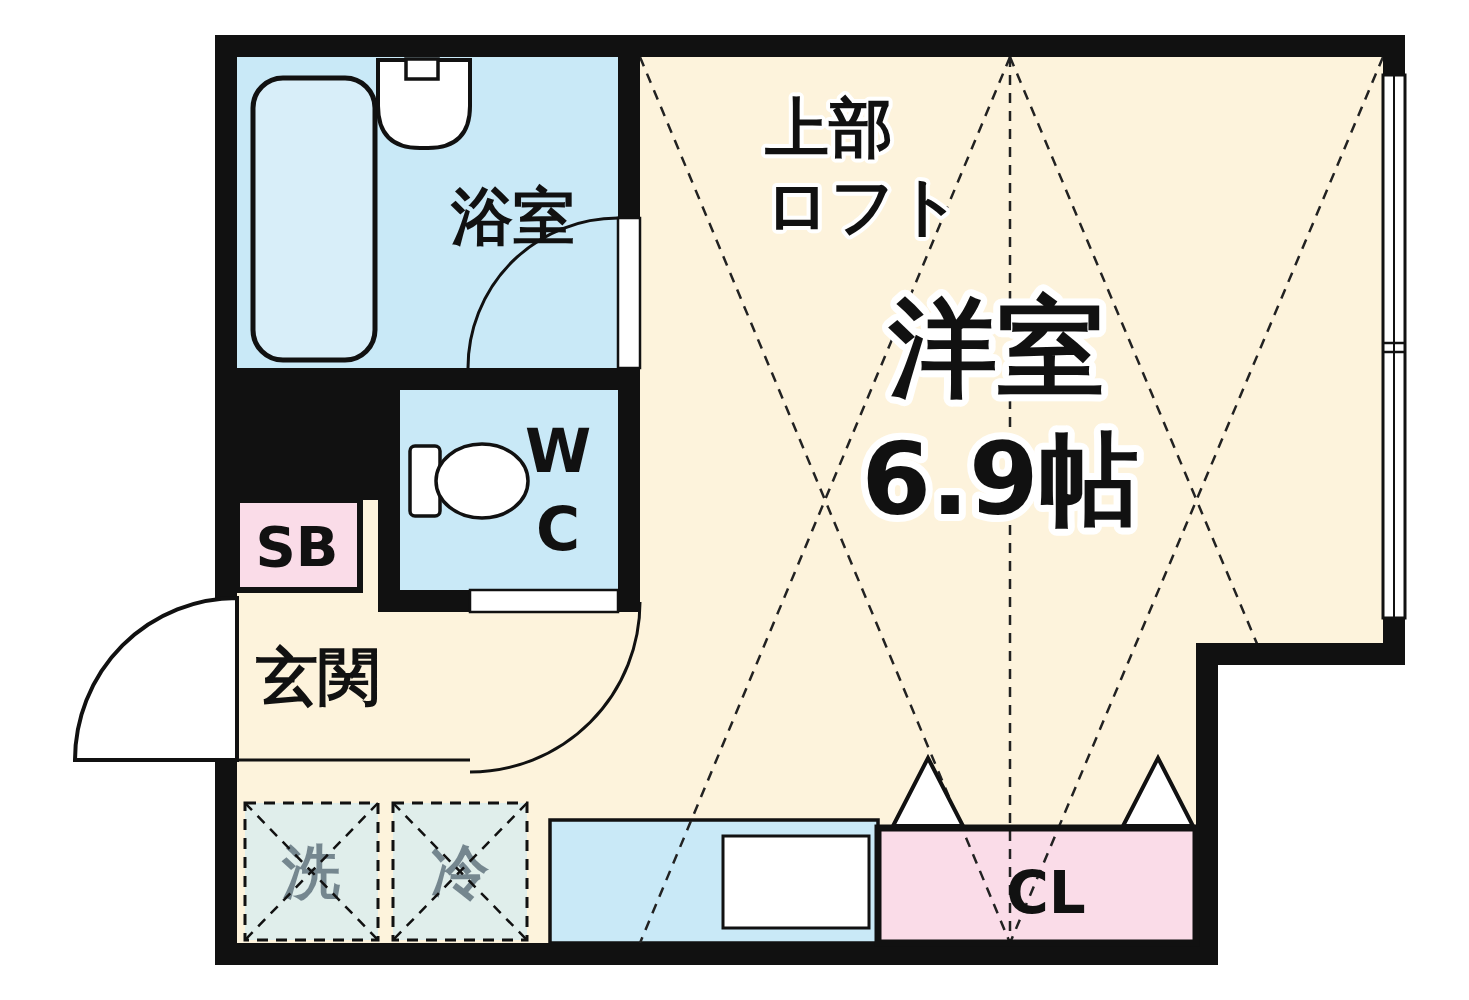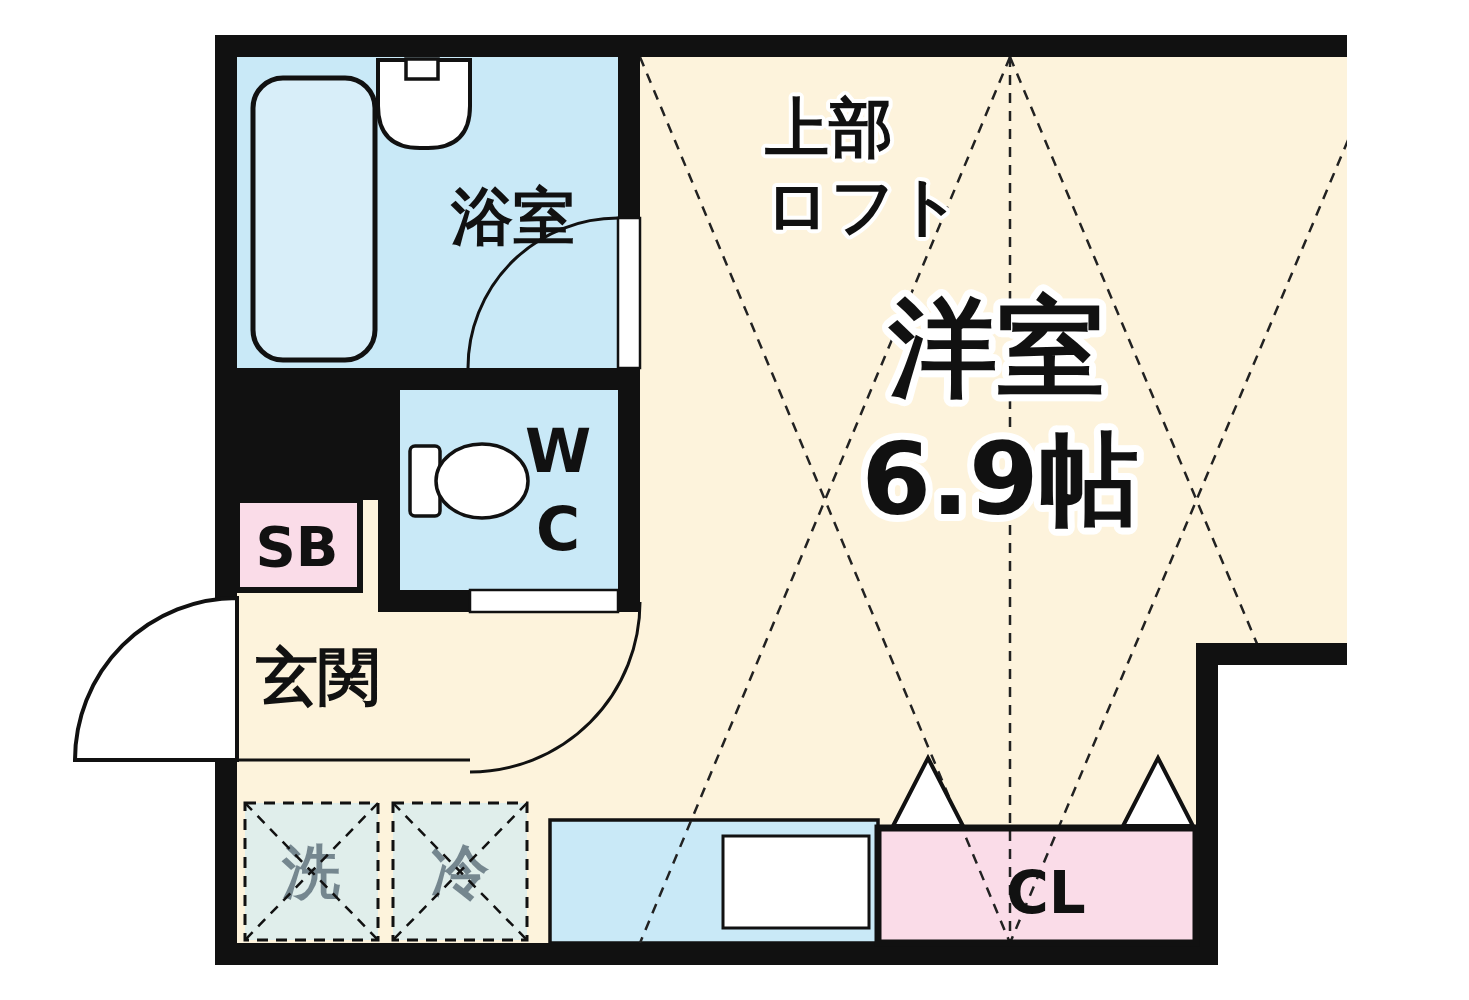--- a/index.html
+++ b/index.html
@@ -1,16 +1,16 @@
 <!DOCTYPE html>
 <html><head>
 <meta charset="utf-8">
 <style>
   html,body{margin:0;padding:0;background:#ffffff;}
-  .stage{position:relative;width:1347px;height:1000px;background:#ffffff;overflow:hidden;}
+  .stage{position:relative;width:1469px;height:1000px;background:#ffffff;overflow:hidden;}
   svg{display:block;}
   text{font-family:"DejaVu Sans","Liberation Sans",sans-serif;fill:#111111;}
   .lbl{font-weight:600;}
   .big{font-weight:800;}
   .halo{paint-order:stroke;stroke:#ffffff;stroke-width:14px;stroke-linejoin:round;}
   .halo-sm{paint-order:stroke;stroke:#ffffff;stroke-width:8px;stroke-linejoin:round;}
   .wall{fill:#111111;}
   .thin{stroke:#111111;fill:none;}
   .dashline{stroke:#222222;stroke-width:2.5;stroke-dasharray:10 8;fill:none;}
 </style>

